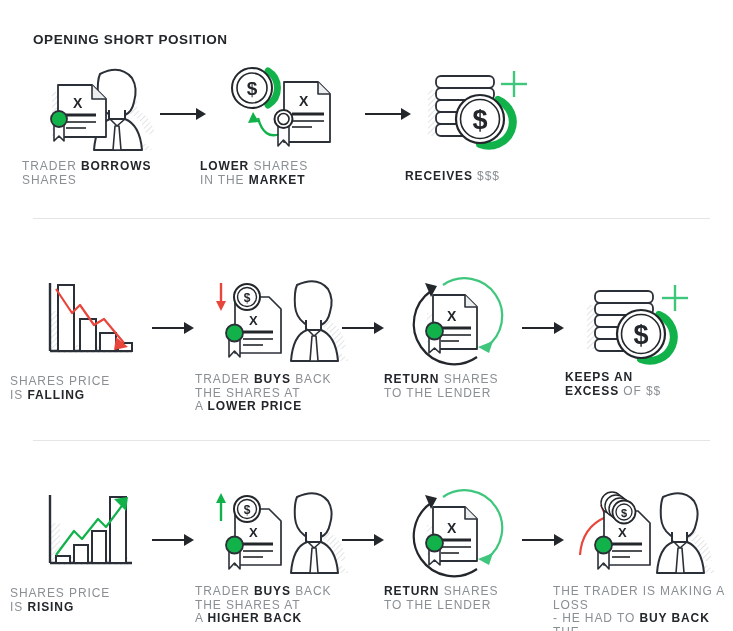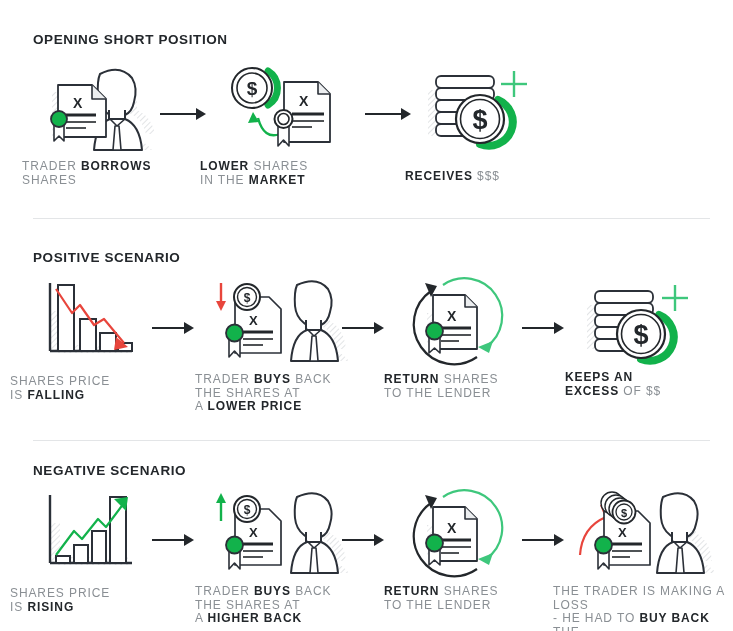--- a/index.html
+++ b/index.html
@@ -197,21 +197,20 @@
           </svg>
         </div>
         <div class="caption" style="margin-top:16px;"><b>RECEIVES</b> $$$</div>
       </div>
 
     </div>
     <div class="divider" style="top:218px;"></div>
   </div>
 
   <div class="section" style="position:absolute;left:0;top:219px;height:222px;">
-    <div class="section-title" style="position:absolute;left:0;top:31px;">POSITIVE SCENARIO</div>
 
     <div class="steps">
 
       <div class="step" style="left:10px;top:62px;width:145px;">
         <div class="step-art" style="height:82px;">
           <svg width="110" height="82" viewBox="0 0 110 82">
             <defs>
               <pattern id="h4" width="4" height="4" patternUnits="userSpaceOnUse" patternTransform="rotate(45)">
                 <line x1="0" y1="0" x2="0" y2="4" stroke="#d6d9dc" stroke-width="1.3"></line>
               </pattern>
@@ -350,21 +349,20 @@
         </div>
         <div class="caption" style=""><b>KEEPS AN
 EXCESS</b> OF $$</div>
       </div>
 
     </div>
     <div class="divider" style="top:221px;"></div>
   </div>
 
   <div class="section" style="position:absolute;left:0;top:441px;height:190px;">
-    <div class="section-title" style="position:absolute;left:0;top:22px;">NEGATIVE SCENARIO</div>
 
     <div class="steps">
 
       <div class="step" style="left:10px;top:52px;width:145px;">
         <div class="step-art" style="height:82px;">
           <svg width="110" height="82" viewBox="0 0 110 82">
             <defs>
               <pattern id="h8" width="4" height="4" patternUnits="userSpaceOnUse" patternTransform="rotate(45)">
                 <line x1="0" y1="0" x2="0" y2="4" stroke="#d6d9dc" stroke-width="1.3"></line>
               </pattern>

